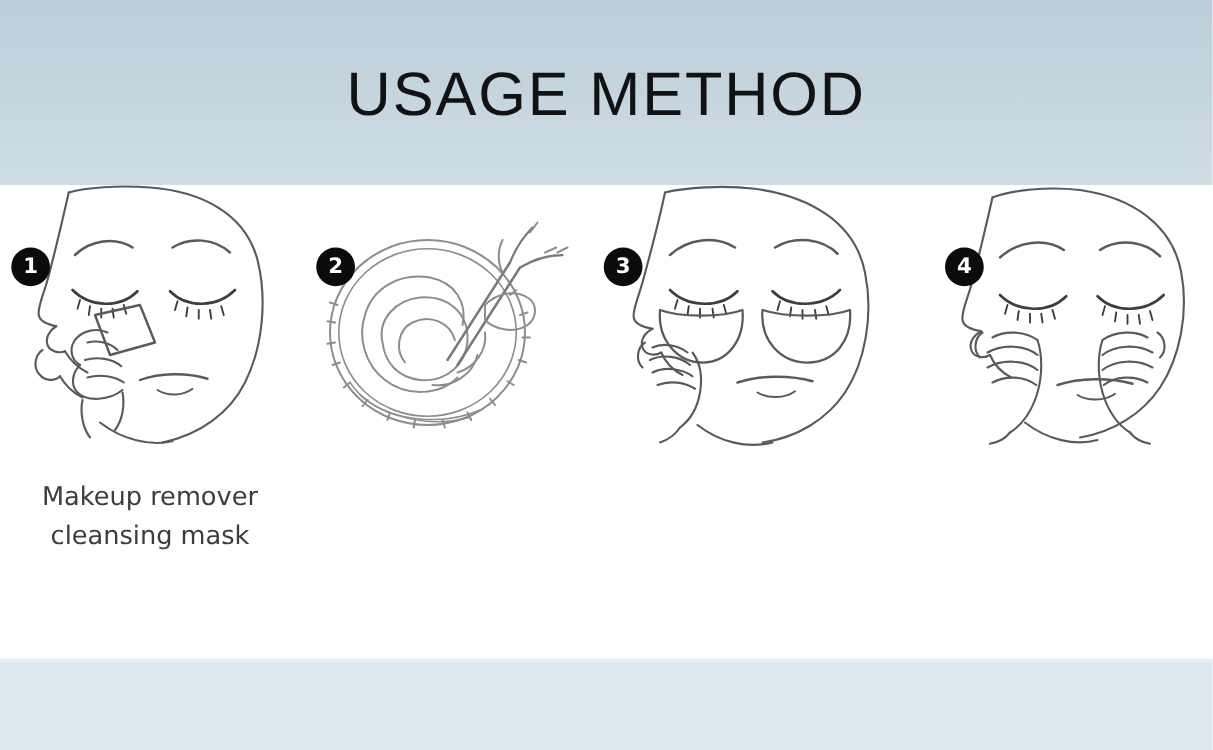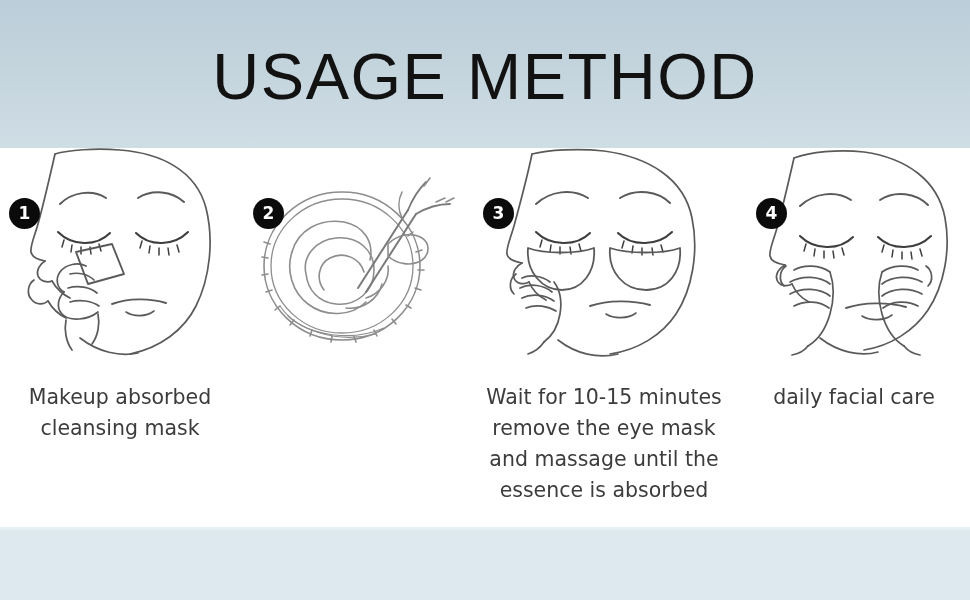--- a/index.html
+++ b/index.html
@@ -12,21 +12,21 @@
   #page{position:relative;width:970px;height:600px;}
 
   
   .header{
     position:absolute;left:0;top:0;width:970px;height:148px;
     background:linear-gradient(180deg,#bccedA 0%,#c4d4dd 45%,#cfdde5 100%);
     display:flex;align-items:center;justify-content:center;
   }
   .header-title{
     font-family:"Liberation Sans", sans-serif;
-    font-size:65px;letter-spacing:1.5px;color:#121212;
+    font-size:49px;letter-spacing:1.5px;color:#121212;
     font-weight:400;line-height:1;
     margin-top:4px;
   }
 
   
   .body{
     position:absolute;left:0;top:148px;width:970px;height:379px;
     background:#ffffff;
   }
   .steps{
@@ -140,21 +140,21 @@
               <path d="M70 126 C 78 124 88 126 94 132"></path>
               <path d="M68 140 C 78 137 90 139 97 145"></path>
               <path d="M70 154 C 80 151 92 153 99 158"></path>
 
               <path d="M66 172 C 64 182 66 194 72 202"></path>
               <path d="M98 166 C 100 176 98 188 92 196"></path>
             </g>
           </svg>
         </div>
         <div class="caption">
-          <span class="ln">Makeup absorbed</span>
+          <span class="ln">Makeup remover</span>
           <span class="ln">cleansing mask</span>
         </div>
       </div>
 
       <div class="step step-2">
         <div class="art">
           <div class="badge badge-2">
             <span>2</span>
           </div>
           <svg viewBox="0 0 230 212" preserveAspectRatio="xMidYMid meet">
@@ -223,26 +223,20 @@
               <path d="M52 130 C 60 126 72 128 80 134"></path>
               <path d="M50 140 C 60 135 74 137 82 144"></path>
               <path d="M52 150 C 62 145 76 147 84 153"></path>
               <path d="M56 160 C 66 156 78 158 86 163"></path>
               <path d="M84 134 C 90 142 92 154 90 166 C 88 178 82 188 74 194"></path>
               <path d="M46 126 C 40 130 38 140 44 146"></path>
               <path d="M74 194 C 70 200 64 204 58 206"></path>
             </g>
           </svg>
         </div>
-        <div class="caption">
-          <span class="ln">Wait for 10-15 minutes</span>
-          <span class="ln">remove the eye mask</span>
-          <span class="ln">and massage until the</span>
-          <span class="ln">essence is absorbed</span>
-        </div>
       </div>
 
       <div class="step step-4">
         <div class="art">
           <div class="badge badge-4">
             <span>4</span>
           </div>
           <svg viewBox="0 0 232 212" preserveAspectRatio="xMidYMid meet">
             <g fill="none" stroke="#5a5a5a" stroke-width="1.7" stroke-linecap="round" stroke-linejoin="round">
 
@@ -277,21 +271,20 @@
               <path d="M144 136 C 154 128 172 127 184 134"></path>
               <path d="M144 148 C 154 140 172 139 184 146"></path>
               <path d="M145 160 C 154 153 169 152 180 158"></path>
               <path d="M144 124 C 140 136 140 152 144 166 C 148 180 156 192 166 198"></path>
               <path d="M188 118 C 194 122 196 132 190 138"></path>
               <path d="M166 198 C 170 203 176 206 182 207"></path>
             </g>
           </svg>
         </div>
         <div class="caption">
-          <span class="ln">daily facial care</span>
         </div>
       </div>
 
     </div>
   </div>
 
   <div class="footer">
     <div class="footer-top-edge"></div>
   </div>
 

